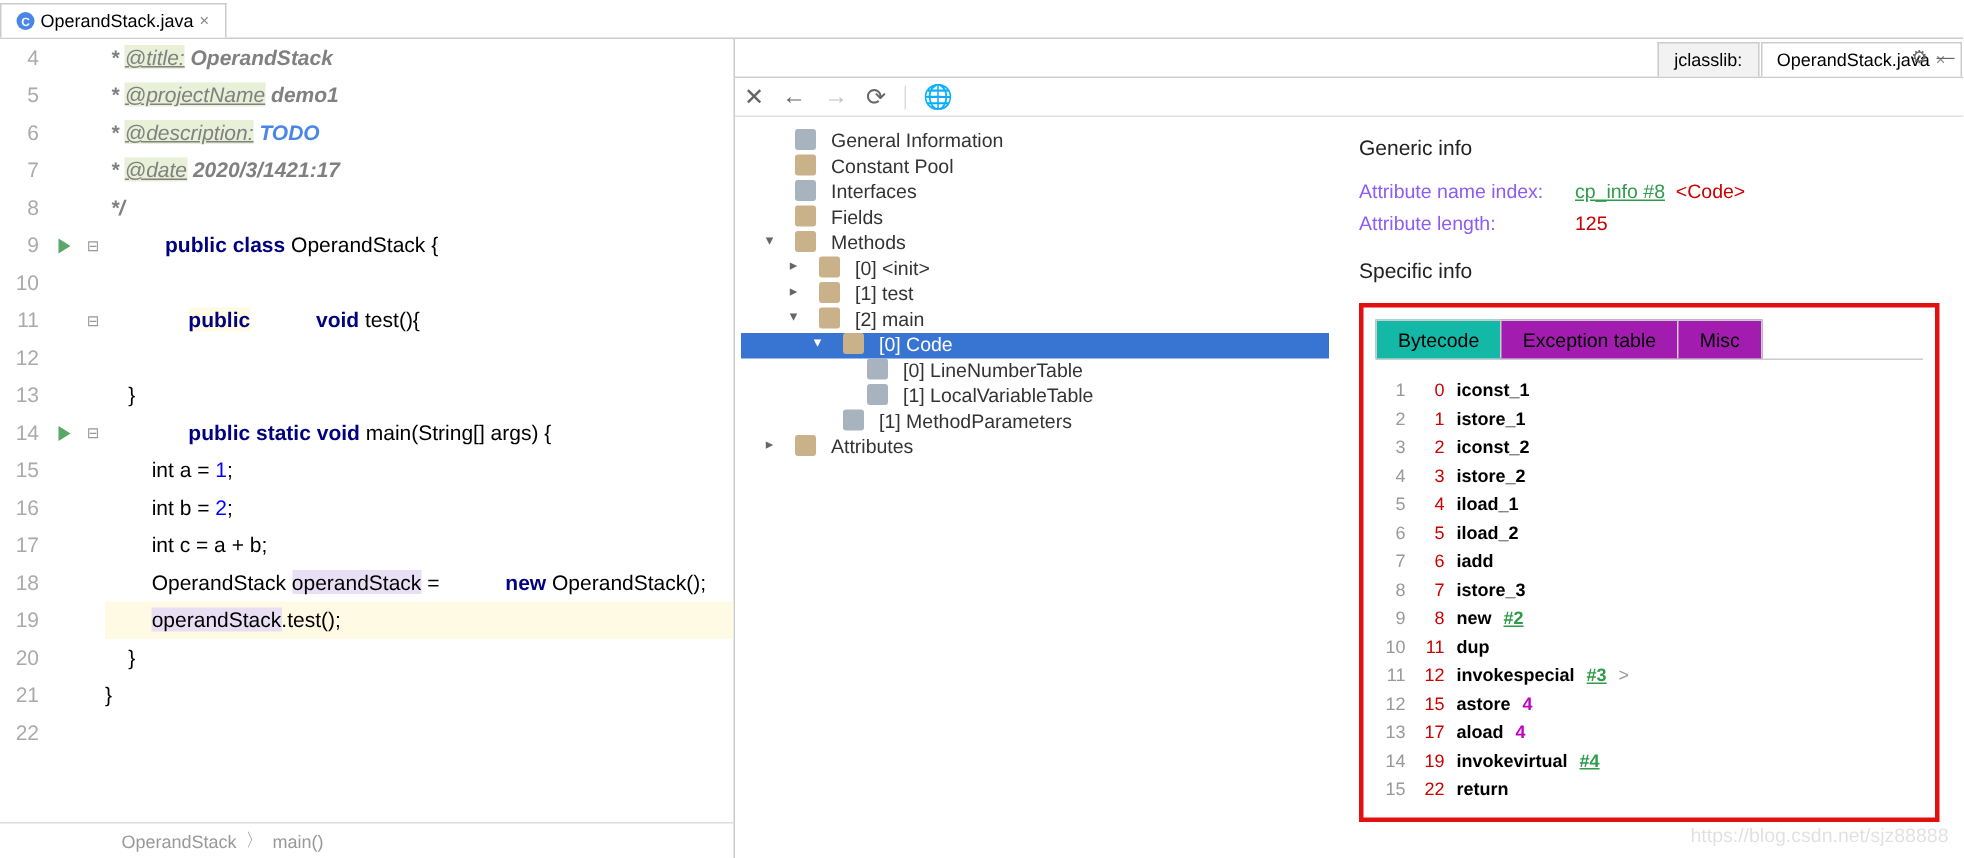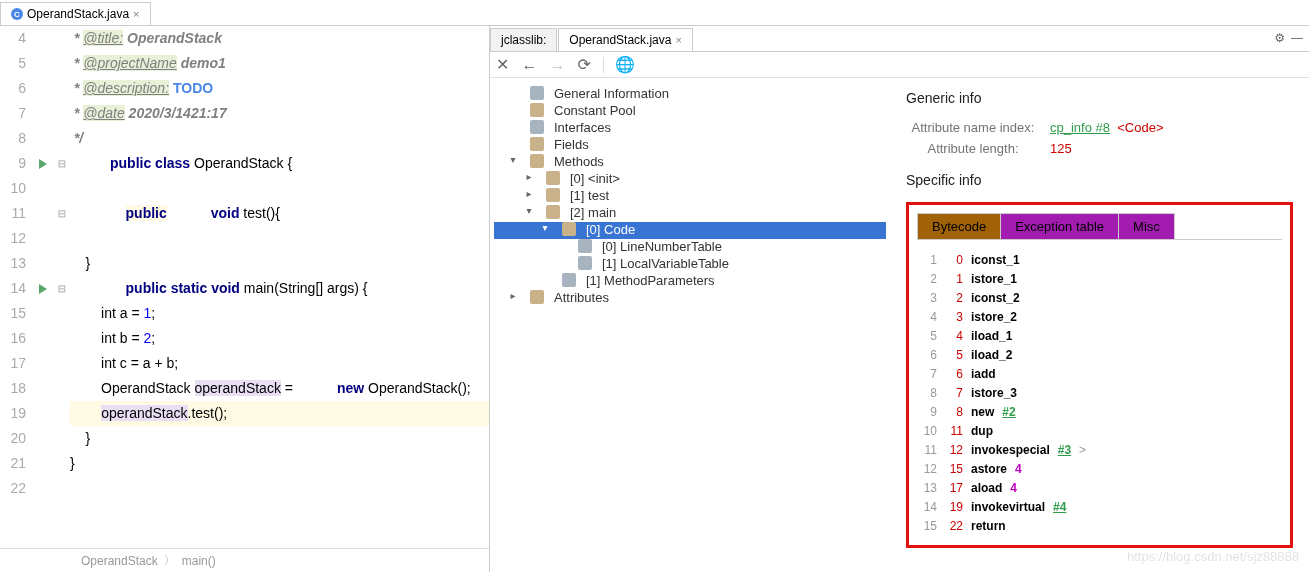--- a/index.html
+++ b/index.html
@@ -18,54 +18,54 @@
 .markers { width:22px; }
 .markers div { height:25px; display:flex; align-items:center; justify-content:center; }
 .run-icon { width:0; height:0; border-left:8px solid #59a869; border-top:5px solid transparent; border-bottom:5px solid transparent; }
 .fold { width:16px; }
 .fold div { height:25px; display:flex; align-items:center; justify-content:center; color:#999; font-size:10px; }
 .code { flex:1; }
 .code-line { height:25px; line-height:25px; white-space:pre; }
 .kw { color:#000080; font-weight:bold;margin-left:40px; }
 .comment-gray { color:#808080; font-style:italic; font-weight:bold; }
 .doc-tag { color:#808080; font-style:italic; font-weight:normal; text-decoration:underline; background:#e8f0d8; }
-.doc-tag-todo { color:#4a86e8; font-weight:bold; }
+.doc-tag-todo { color:#4a86e8; font-style:italic; font-weight:bold; }
 .num { color:#0000ff; }
 .hl-yellow { background:#fffae3; }
 .hl-purple { background:#e8dff5; }
 .breadcrumb { height:24px; border-top:1px solid #ddd; font-size:12px; color:#555; display:flex; align-items:center; padding-left:78px; }
 .breadcrumb span { margin:0 3px; color:#999; }
 
 .jclasslib-pane { flex:1; display:flex; flex-direction:column; }
-.jclasslib-tabs { position:relative; }
+.jclasslib-tabs { position:relative;justify-content:flex-end; }
 .jclasslib-tabs .tab-icon-gear { position:absolute; right:24px; top:5px; color:#666; }
 .jclasslib-tabs .tab-icon-min { position:absolute; right:6px; top:5px; color:#666; }
 .toolbar { height:26px; display:flex; align-items:center; gap:12px; padding:0 6px; border-bottom:1px solid #e0e0e0; color:#666; }
 .toolbar .sep { width:1px; height:16px; background:#ddd; }
 .jclasslib-body { flex:1; display:flex; min-height:0; }
 .tree-pane { width:400px; padding:8px 4px; font-size:13px; color:#333; overflow:auto; }
 .tree-row { height:17px; display:flex; align-items:flex-start; gap:10px; padding-left:0; }
 .tree-row .twisty { width:14px; text-align:center; color:#666; font-size:10px; }
 .tree-row .ticon { width:14px; height:14px; display:inline-block; }
 .ticon.file { background:#a7b4bf; border-radius:2px; }
 .ticon.folder { background:#c9b18a; border-radius:2px; }
 .tree-row.sel { background:#3874d1; color:#fff; }
 .tree-row.sel .twisty { color:#fff; }
 .indent1 { padding-left:12px; } .indent2 { padding-left:28px; } .indent3 { padding-left:44px; } .indent4 { padding-left:60px; }
 
 .detail-pane { flex:1; padding:12px 16px; font-size:13px; position:relative; }
 .section-title { font-size:14px; color:#222; margin-bottom:14px; }
 .attr-row { display:flex; gap:10px; margin-bottom:6px; }
-.attr-label { width:134px; color:#737373;text-align:center; }
+.attr-label { width:134px; color:#8b5cf6; }
 .link-green { color:#2e9c4a; text-decoration:underline; }
 .comment-red { color:#c00; }
 .red-box { border:3px solid #e31010; padding:8px; margin-top:2px; }
 .bc-tabs { display:flex; border-bottom:1px solid #ccc; font-size:13px; }
 .bc-tab { padding:5px 14px; border:1px solid #ccc; border-bottom:none; background:#a21caf; margin-right:-1px; }
-.bc-tab.active { background:#a16207; }
+.bc-tab.active { background:#14b8a6; }
 .bytecode { padding:10px 4px 2px 4px; font-family:"Courier New",monospace; font-size:12px; }
 .bc-row { display:flex; gap:8px; height:19px; align-items:center; white-space:pre; }
 .bc-ln { width:16px; text-align:right; color:#999; }
 .bc-off { width:18px; text-align:right; color:#c00; }
 .bc-op { font-weight:bold; }
 .bc-arg-n { color:#c000c0; font-weight:bold; }
 .bc-ref { color:#2e9c4a; font-weight:bold; text-decoration:underline; }
 .bc-cmt { color:#999; }
 .watermark { position:absolute; right:10px; bottom:8px; color:rgba(0,0,0,0.12); font-size:13px; pointer-events:none; }
 </style>

